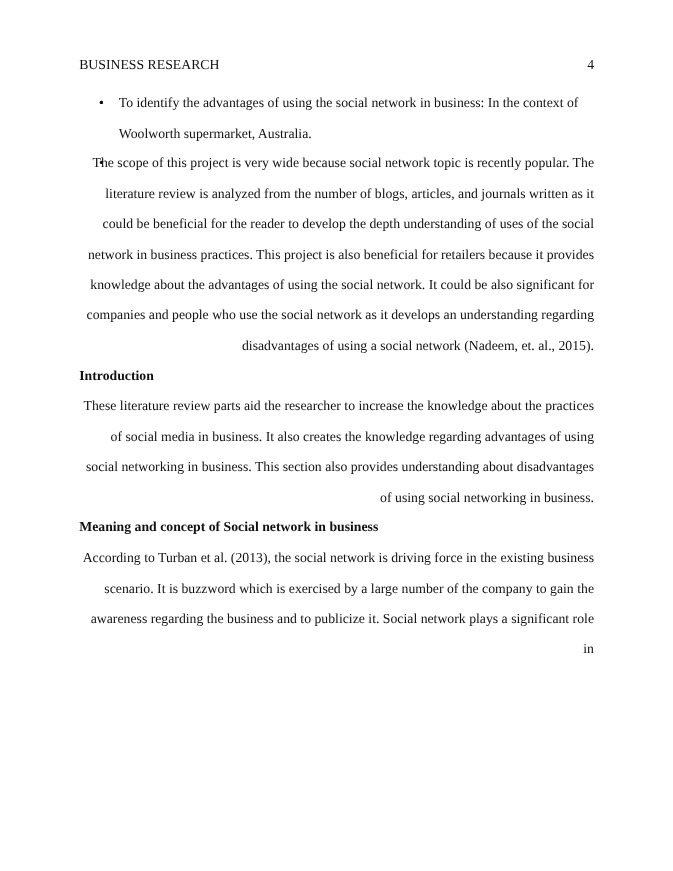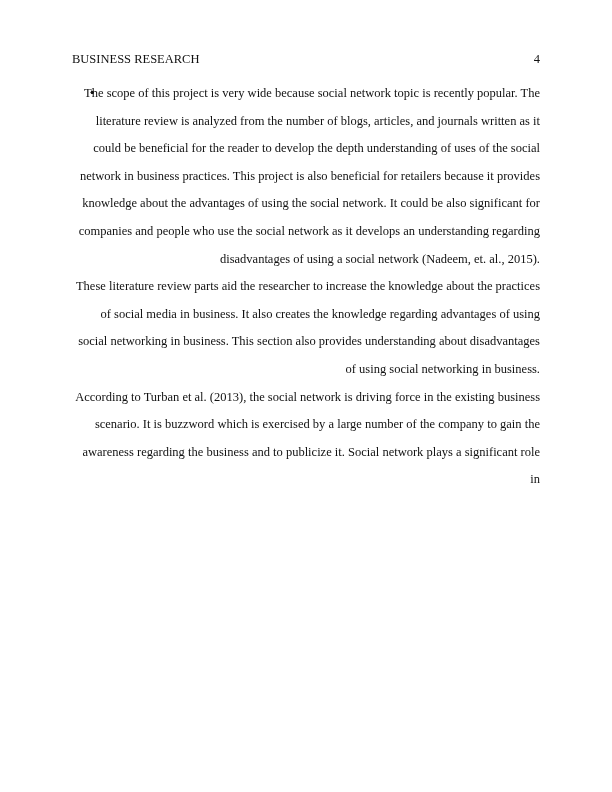--- a/index.html
+++ b/index.html
@@ -68,28 +68,31 @@
   </div>
 
   <div class="content">
 
     <ul class="bullet-list">
       <li>
         <span class="bullet-glyph">•</span>
       </li>
       <li>
         <span class="bullet-glyph">•</span>
+        <span>To identify the advantages of using the social network in business: In the context of Woolworth supermarket, Australia.</span>
       </li>
       <li>
         <span class="bullet-glyph">•</span>
       </li>
     </ul>
 
     <p class="body-paragraph">The scope of this project is very wide because social network topic is recently popular. The literature review is analyzed from the number of blogs, articles, and journals written as it could be beneficial for the reader to develop the depth understanding of uses of the social network in business practices. This project is also beneficial for retailers because it provides knowledge about the advantages of using the social network. It could be also significant for companies and people who use the social network as it develops an understanding regarding disadvantages of using a social network (Nadeem, et. al., 2015).</p>
 
 
+    <h3 class="sub-heading">Introduction</h3>
     <p class="body-paragraph">These literature review parts aid the researcher to increase the knowledge about the practices of social media in business. It also creates the knowledge regarding advantages of using social networking in business. This section also provides understanding about disadvantages of using social networking in business.</p>
 
+    <h3 class="sub-heading">Meaning and concept of Social network in business</h3>
     <p class="body-paragraph">According to Turban et al. (2013), the social network is driving force in the existing business scenario. It is buzzword which is exercised by a large number of the company to gain the awareness regarding the business and to publicize it. Social network plays a significant role in</p>
 
   </div>
 
 </div>
 
 </body></html>

